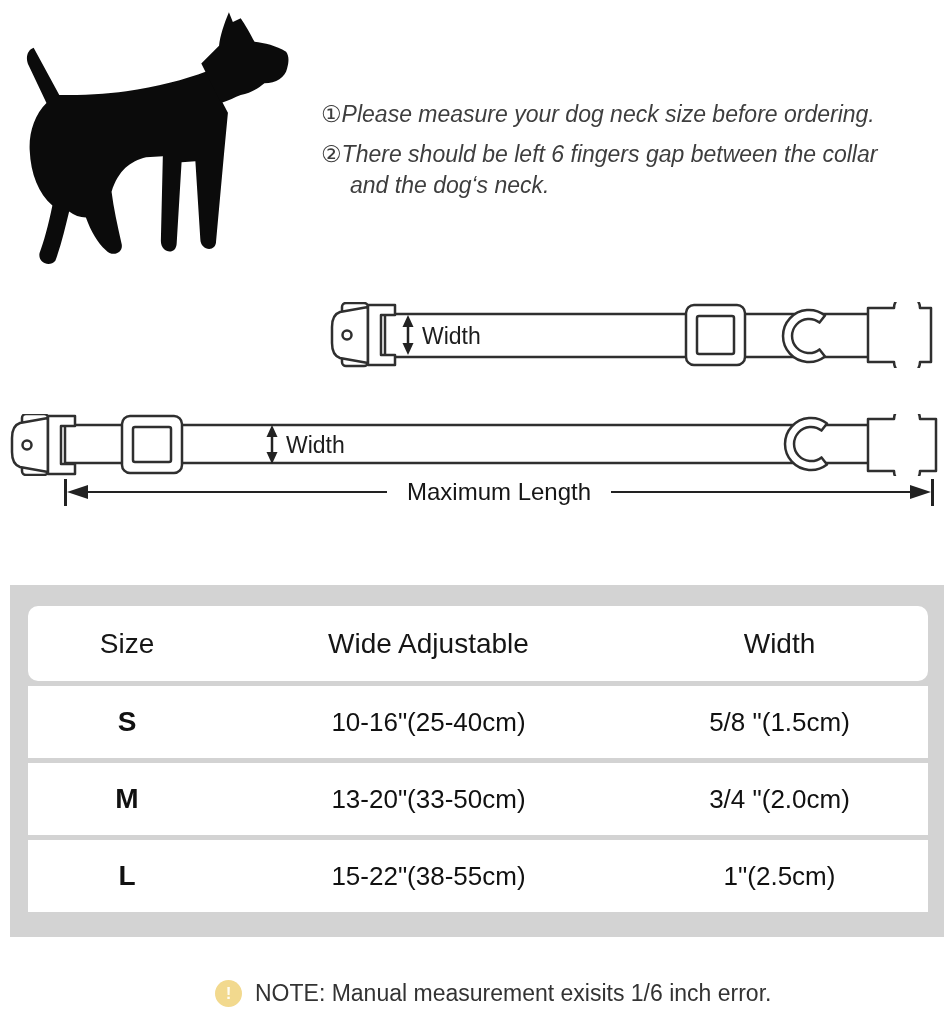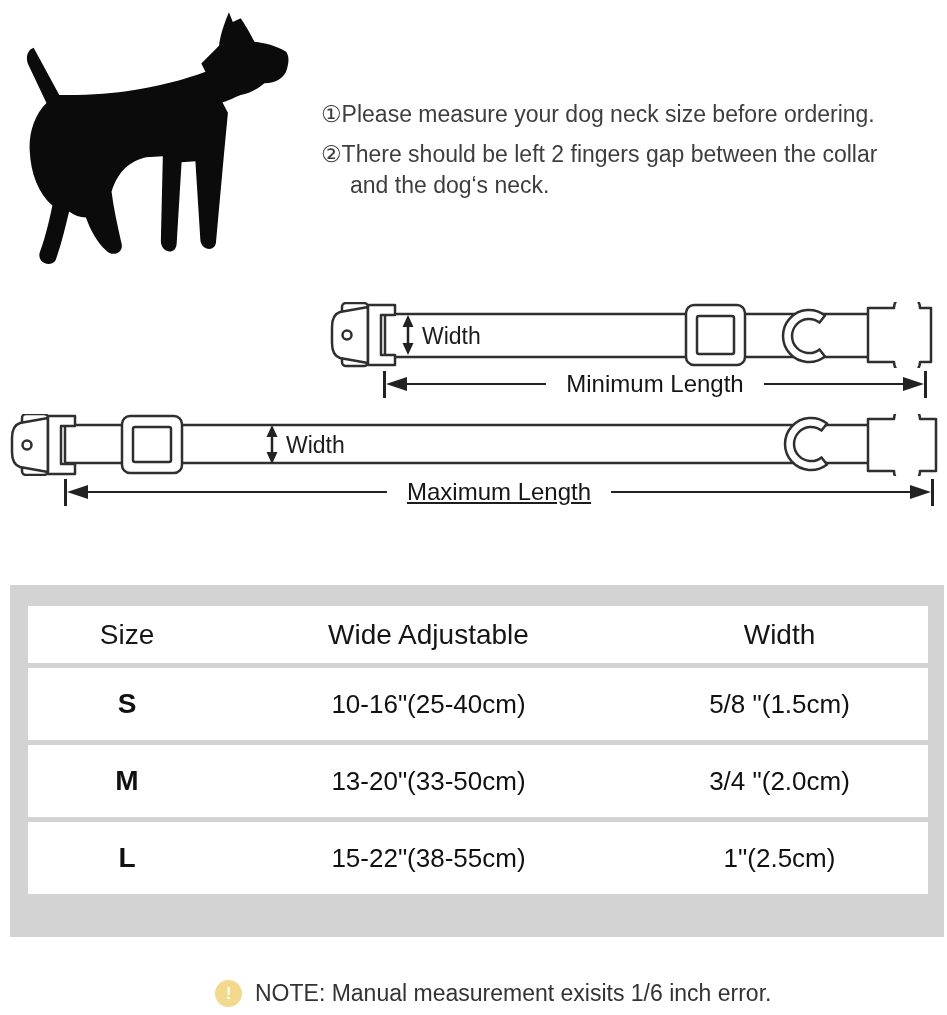--- a/index.html
+++ b/index.html
@@ -4,21 +4,21 @@
 <style>
   html,body{margin:0;padding:0;background:#fff;}
   .canvas{
     position:relative;width:947px;height:1015px;background:#ffffff;overflow:hidden;
     font-family:"Liberation Sans","DejaVu Sans",sans-serif;color:#1d1d1d;
   }
   .abs{position:absolute;}
 
   
   .instructions{left:321px;top:99px;width:566px;font-size:23px;line-height:31px;color:#3e3e3e;}
-  .instructions p{margin:0 0 9px 0;}
+  .instructions p{margin:0 0 9px 0;font-style:italic;}
   .instructions p.hang{padding-left:29px;text-indent:-29px;}
 
   
   .collar-svg path,.collar-svg rect,.collar-svg circle,.collar-svg line{
     fill:#fff;stroke:#2f2f2f;stroke-width:2.5;stroke-linejoin:round;
   }
   .collar-svg .arrow-line{stroke:#222;fill:none;}
   .collar-svg .arrow-head{fill:#222;stroke:none;}
   .collar-svg text{fill:#1d1d1d;stroke:none;font-size:23px;font-family:"Liberation Sans","DejaVu Sans",sans-serif;}
 
@@ -30,21 +30,21 @@
     border-top:7px solid transparent;border-bottom:7px solid transparent;}
   .measure .ah.left{border-right:21px solid #222;}
   .measure .ah.right{border-left:21px solid #222;}
   .measure .mlabel{flex:0 0 auto;padding:0 20px;font-size:24px;color:#161616;white-space:nowrap;}
 
   
   .size-table{left:10px;top:585px;width:934px;height:352px;background:#d3d3d3;
     box-sizing:border-box;padding:21px 16px 0 18px;display:flex;flex-direction:column;gap:5px;}
   .trow{background:#ffffff;display:grid;grid-template-columns:22% 45% 33%;
     align-items:center;text-align:center;height:72px;flex:0 0 auto;font-size:26px;color:#111;}
-  .trow.thead{height:57px;font-size:28px;color:#161616;}
+  .trow.thead{height:75px;font-size:28px;color:#161616;border-radius:10px;}
   .trow .tsize{font-weight:bold;font-size:28px;}
 
   
   .note{left:215px;top:980px;display:flex;align-items:center;gap:13px;font-size:23px;color:#333;}
   .note-icon{width:27px;height:27px;border-radius:50%;background:#f2d98e;color:#fffdf2;
     display:flex;align-items:center;justify-content:center;font-size:17px;font-weight:bold;flex:0 0 auto;}
 </style>
 </head>
 <body>
 
@@ -88,21 +88,21 @@
       C 272,78 281,72 283,63
       C 285,56 285,50 282,46
       C 272,40 260,37 250,36
       C 246,28 240,18 236,12
       L 228,16
       Z"></path>
   </svg>
 
   <div class="abs instructions">
     <p>①Please measure your dog neck size before ordering.</p>
-    <p class="hang">②There should be left 2 fingers gap between the collar and the dog‘s neck.</p>
+    <p class="hang">②There should be left 6 fingers gap between the collar and the dog‘s neck.</p>
   </div>
 
   <svg class="abs collar-svg" style="left:330px;top:302px;width:620px;height:66px;" viewBox="0 0 620 66">
     <rect x="55" y="12" width="495" height="43"></rect>
     <g>
       <rect x="12" y="1" width="26" height="11" rx="4"></rect>
       <rect x="12" y="53" width="26" height="11" rx="4"></rect>
       <path d="M10,10 C4,12 2,18 2,25 L2,41 C2,48 4,54 10,56 L38,61 L38,5 Z"></path>
       <circle cx="17" cy="33" r="4.5"></circle>
       <path d="M38,3 L65,3 L65,13 L51,13 L51,53 L65,53 L65,63 L38,63 Z"></path>
@@ -114,29 +114,20 @@
     </g>
     <text x="92" y="42">Width</text>
     <g>
       <rect x="356" y="3" width="59" height="60" rx="8"></rect>
       <rect x="367" y="14" width="37" height="38" rx="2"></rect>
     </g>
     <path d="M495,13.5 A26,26 0 1 0 495,54.5 L489.5,47.4 A17,17 0 1 1 489.5,20.6 Z"></path>
     <path d="M538,6 L564,6 A13,13 0 0 1 590,6 L601,6 L601,60 L590,60 A13,13 0 0 1 564,60 L538,60 Z"></path>
   </svg>
 
-  <div class="abs measure" style="left:383px;top:369px;width:544px;">
-    <span class="tick"></span>
-    <span class="ah left"></span>
-    <span class="mline"></span>
-    <span class="mlabel">Minimum Length</span>
-    <span class="mline"></span>
-    <span class="ah right"></span>
-    <span class="tick"></span>
-  </div>
 
   <svg class="abs collar-svg" style="left:10px;top:414px;width:936px;height:62px;" viewBox="0 0 936 62">
     <rect x="55" y="11" width="825" height="38"></rect>
     <g>
       <rect x="12" y="0" width="26" height="11" rx="4"></rect>
       <rect x="12" y="50" width="26" height="11" rx="4"></rect>
       <path d="M10,9 C4,11 2,17 2,24 L2,38 C2,45 4,51 10,53 L38,58 L38,4 Z"></path>
       <circle cx="17" cy="31" r="4.5"></circle>
       <path d="M38,2 L65,2 L65,12 L51,12 L51,50 L65,50 L65,60 L38,60 Z"></path>
     </g>
@@ -147,21 +138,21 @@
     <g>
       <line class="arrow-line" x1="262" y1="19" x2="262" y2="42"></line>
       <polygon class="arrow-head" points="262,11 256.5,23 267.5,23"></polygon>
       <polygon class="arrow-head" points="262,50 256.5,38 267.5,38"></polygon>
     </g>
     <text x="276" y="39">Width</text>
     <path d="M817,9.5 A26,26 0 1 0 817,50.5 L811.5,43.4 A17,17 0 1 1 811.5,16.6 Z"></path>
     <path d="M858,5 L884,5 A13,13 0 0 1 910,5 L926,5 L926,57 L910,57 A13,13 0 0 1 884,57 L858,57 Z"></path>
   </svg>
 
-  <div class="abs measure" style="left:64px;top:477px;width:870px;text-decoration:underline;">
+  <div class="abs measure" style="left:64px;top:477px;width:870px;">
     <span class="tick"></span>
     <span class="ah left"></span>
     <span class="mline"></span>
     <span class="mlabel">Maximum Length</span>
     <span class="mline"></span>
     <span class="ah right"></span>
     <span class="tick"></span>
   </div>
 
   <div class="abs size-table">

